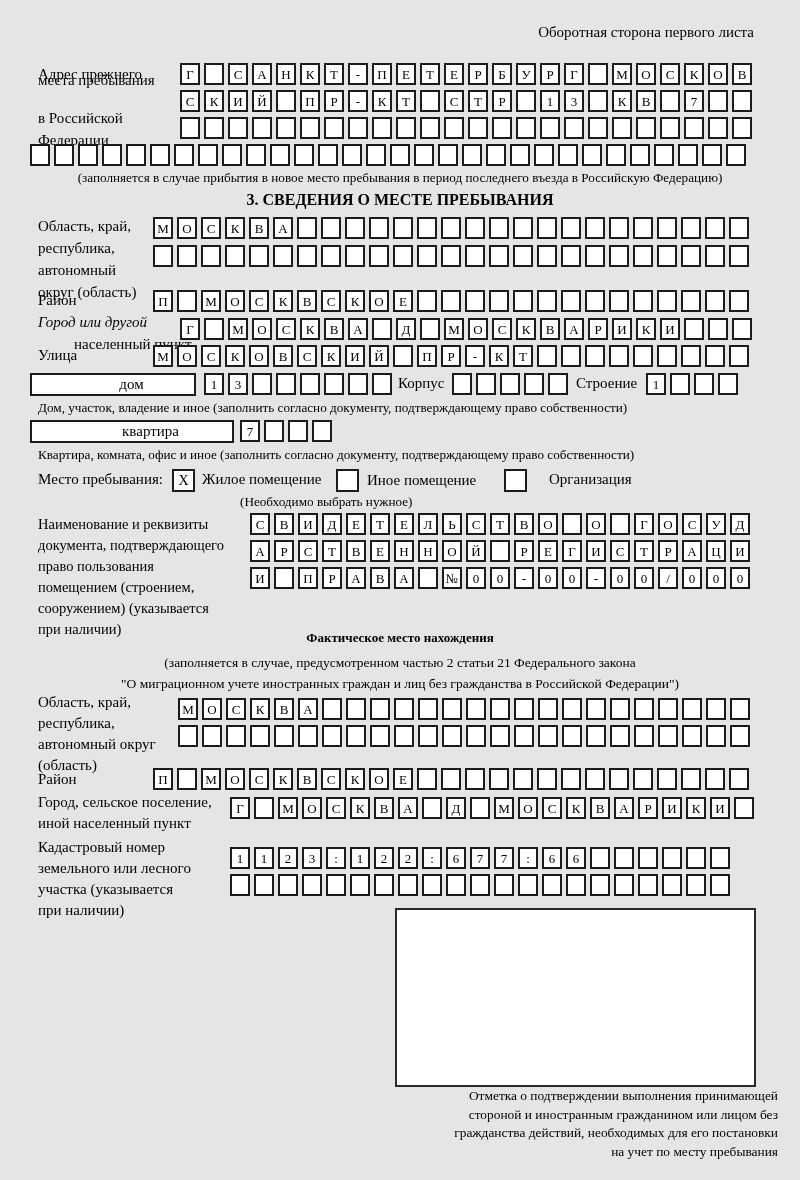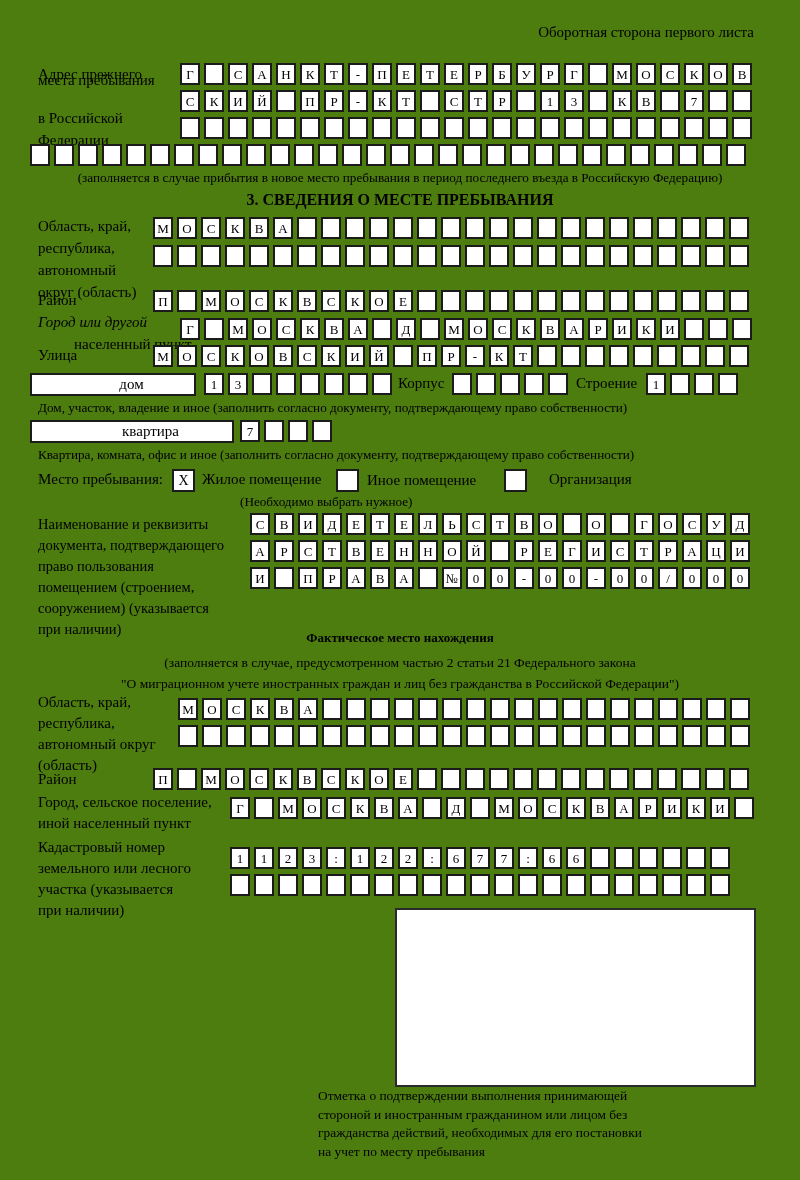--- a/index.html
+++ b/index.html
@@ -1,17 +1,17 @@
 <!DOCTYPE html>
 <html><head>
 <meta charset="utf-8">
 <style>
   html,body{margin:0;padding:0;background:#fff;}
   .sheet{
-    position:relative;width:800px;height:1180px;background:#4d7c0f;color:#000;
+    position:relative;width:800px;height:1180px;background:#e5e5e5;color:#000;
     font-family:"Liberation Serif","DejaVu Serif",serif;overflow:hidden;
   }
   .abs{position:absolute;}
   .lbl{font-size:15px;white-space:nowrap;}
   .cap{font-size:13.2px;white-space:nowrap;}
   .center{left:0;width:800px;text-align:center;}
   .hdr{font-size:15px;}
   .title{font-weight:bold;font-size:16px;}
   .subtitle{font-weight:bold;font-size:13px;}
   .boxrow{display:flex;gap:4px;}
@@ -22,21 +22,21 @@
   }
   .widebox{
     border:2px solid #1b1b1b;height:23px;box-sizing:border-box;
     display:flex;align-items:center;justify-content:center;font-size:15px;background:#fff;padding-left:37px;
   }
   .chk{
     width:23px;height:23px;border:2px solid #1b1b1b;box-sizing:border-box;
     display:flex;align-items:center;justify-content:center;font-size:14px;background:#fff;
   }
   .bigbox{border:2px solid #2a2a2a;background:#fff;}
-  .stamp-cap{font-size:13.4px;text-align:left;line-height:18.5px;}
+  .stamp-cap{font-size:13.4px;text-align:right;line-height:18.5px;}
 </style>
 </head>
 <body>
 
 <div class="sheet">
 
   <div class="abs hdr" style="top:24px;right:46px;">Оборотная сторона первого листа</div>
 
   <div class="abs lbl" style="left:38px;top:66px;">Адрес прежнего</div>
   <div class="abs lbl" style="left:38px;top:72px;">места пребывания</div>

